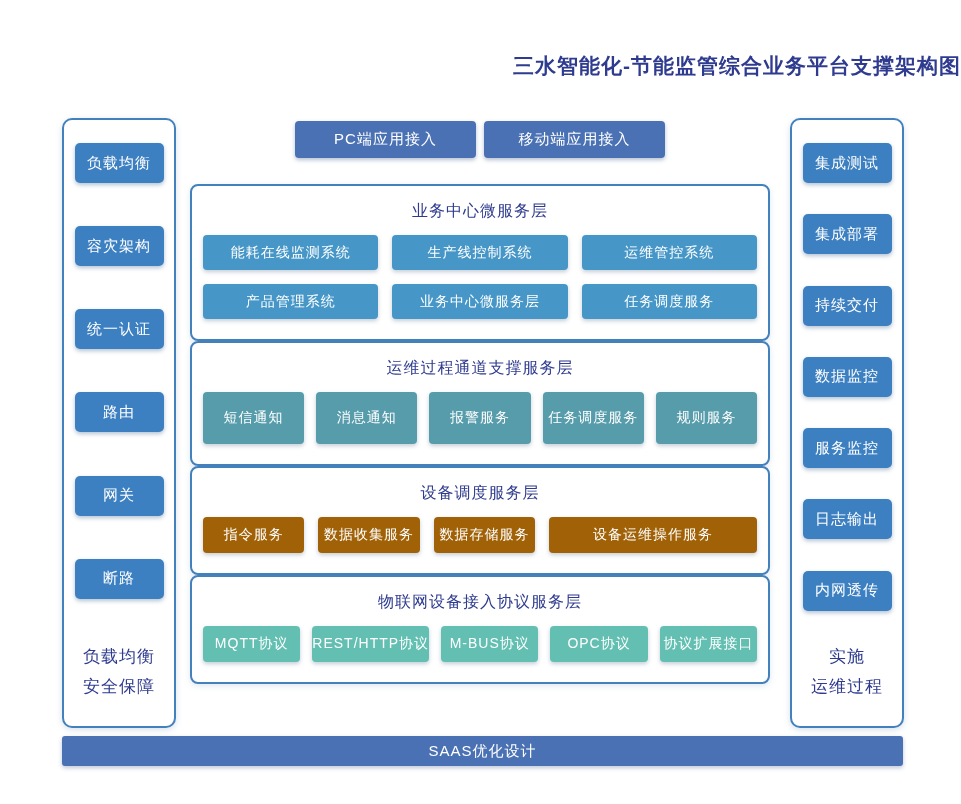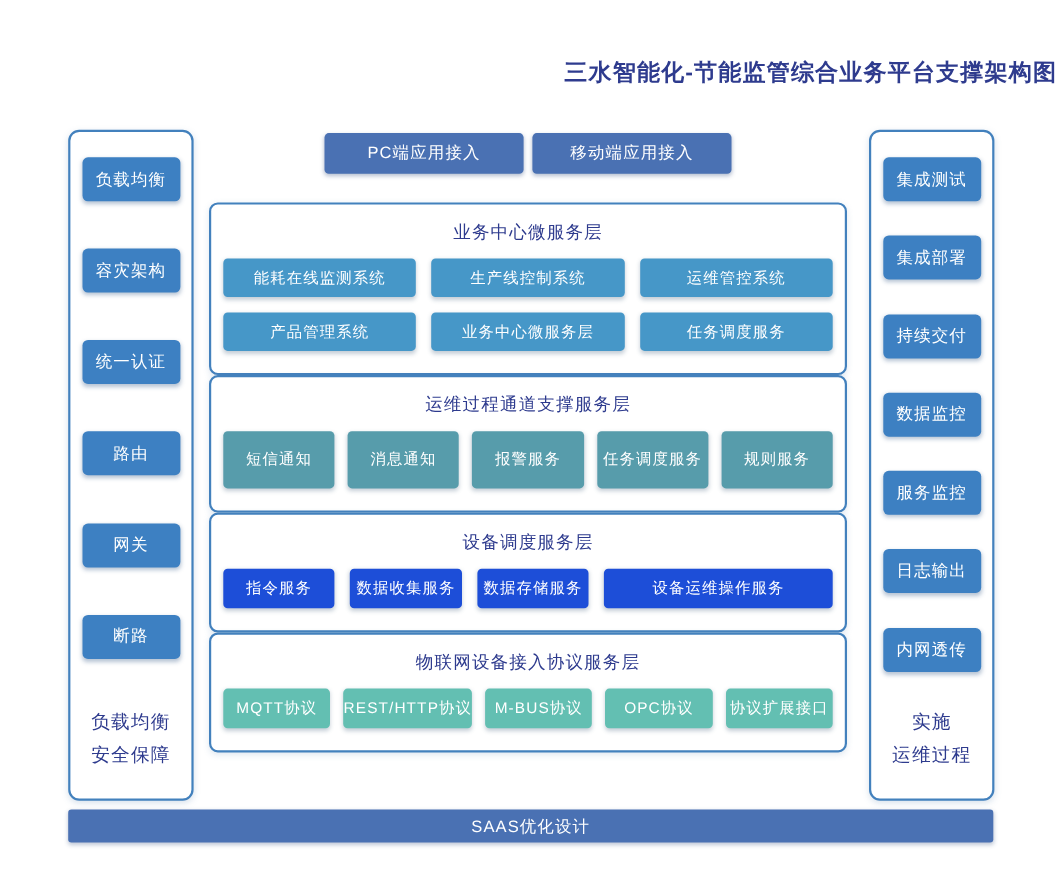--- a/index.html
+++ b/index.html
@@ -63,21 +63,21 @@
   .layer.five .btn-row { gap: 12px; }
   .node {
     flex: 1; height: 35px; border-radius: 4px;
     color: #ffffff; font-size: 14px; letter-spacing: 1px;
     display: flex; align-items: center; justify-content: center;
     box-shadow: 0 2px 4px rgba(60,90,120,0.3);
     white-space: nowrap;
   }
   .l1 { background: #4697c8; }
   .l2 { background: #579cab; height: 52px; }
-  .l3 { background: #1d4ed8; height: 36px; }
+  .l3 { background: #a16207; height: 36px; }
   .l4 { background: #63bfb2; height: 36px; }
   .node.wide { flex: 2.05; }
 
   .bottom-bar {
     position: absolute; left: 62px; top: 736px; width: 841px; height: 30px;
     background: #4a71b3; border-radius: 3px;
     color: #ffffff; font-size: 15px; letter-spacing: 1px;
     display: flex; align-items: center; justify-content: center;
     box-shadow: 0 2px 4px rgba(40,70,120,0.3);
   }

